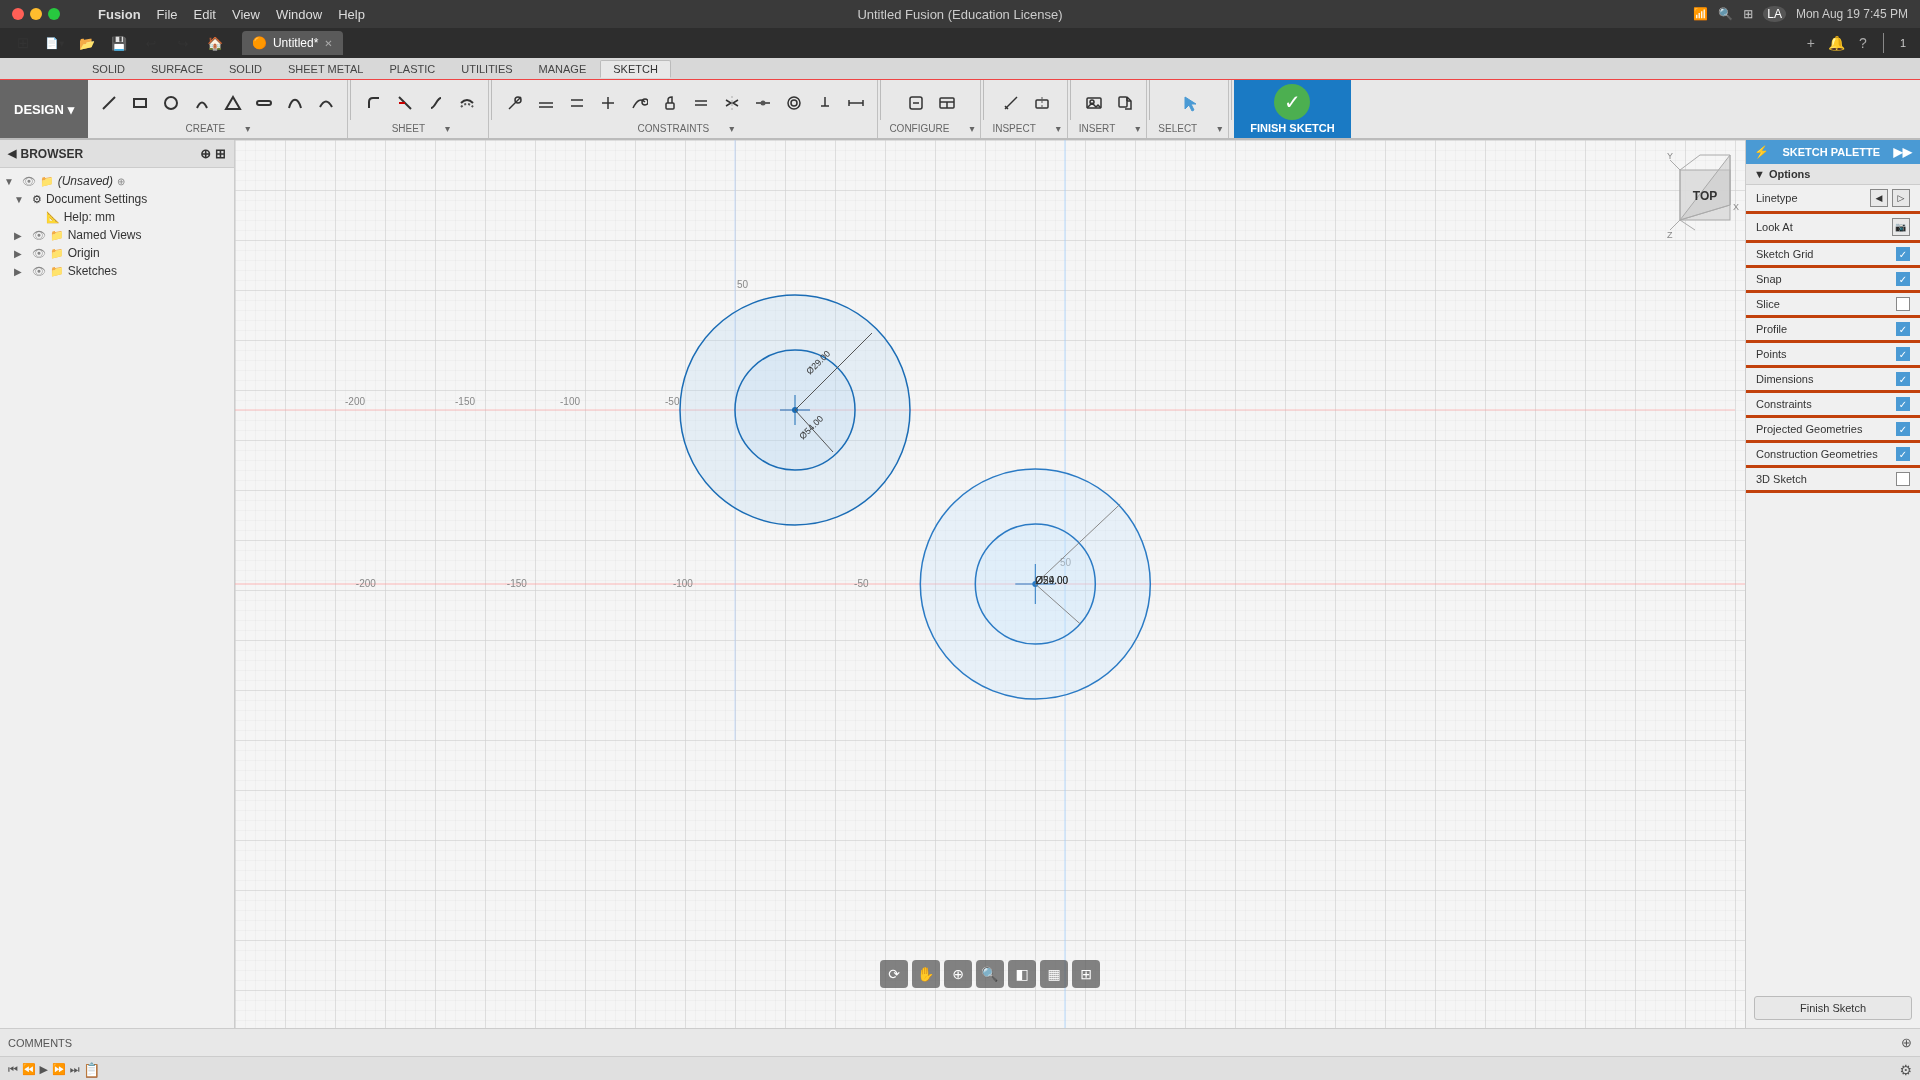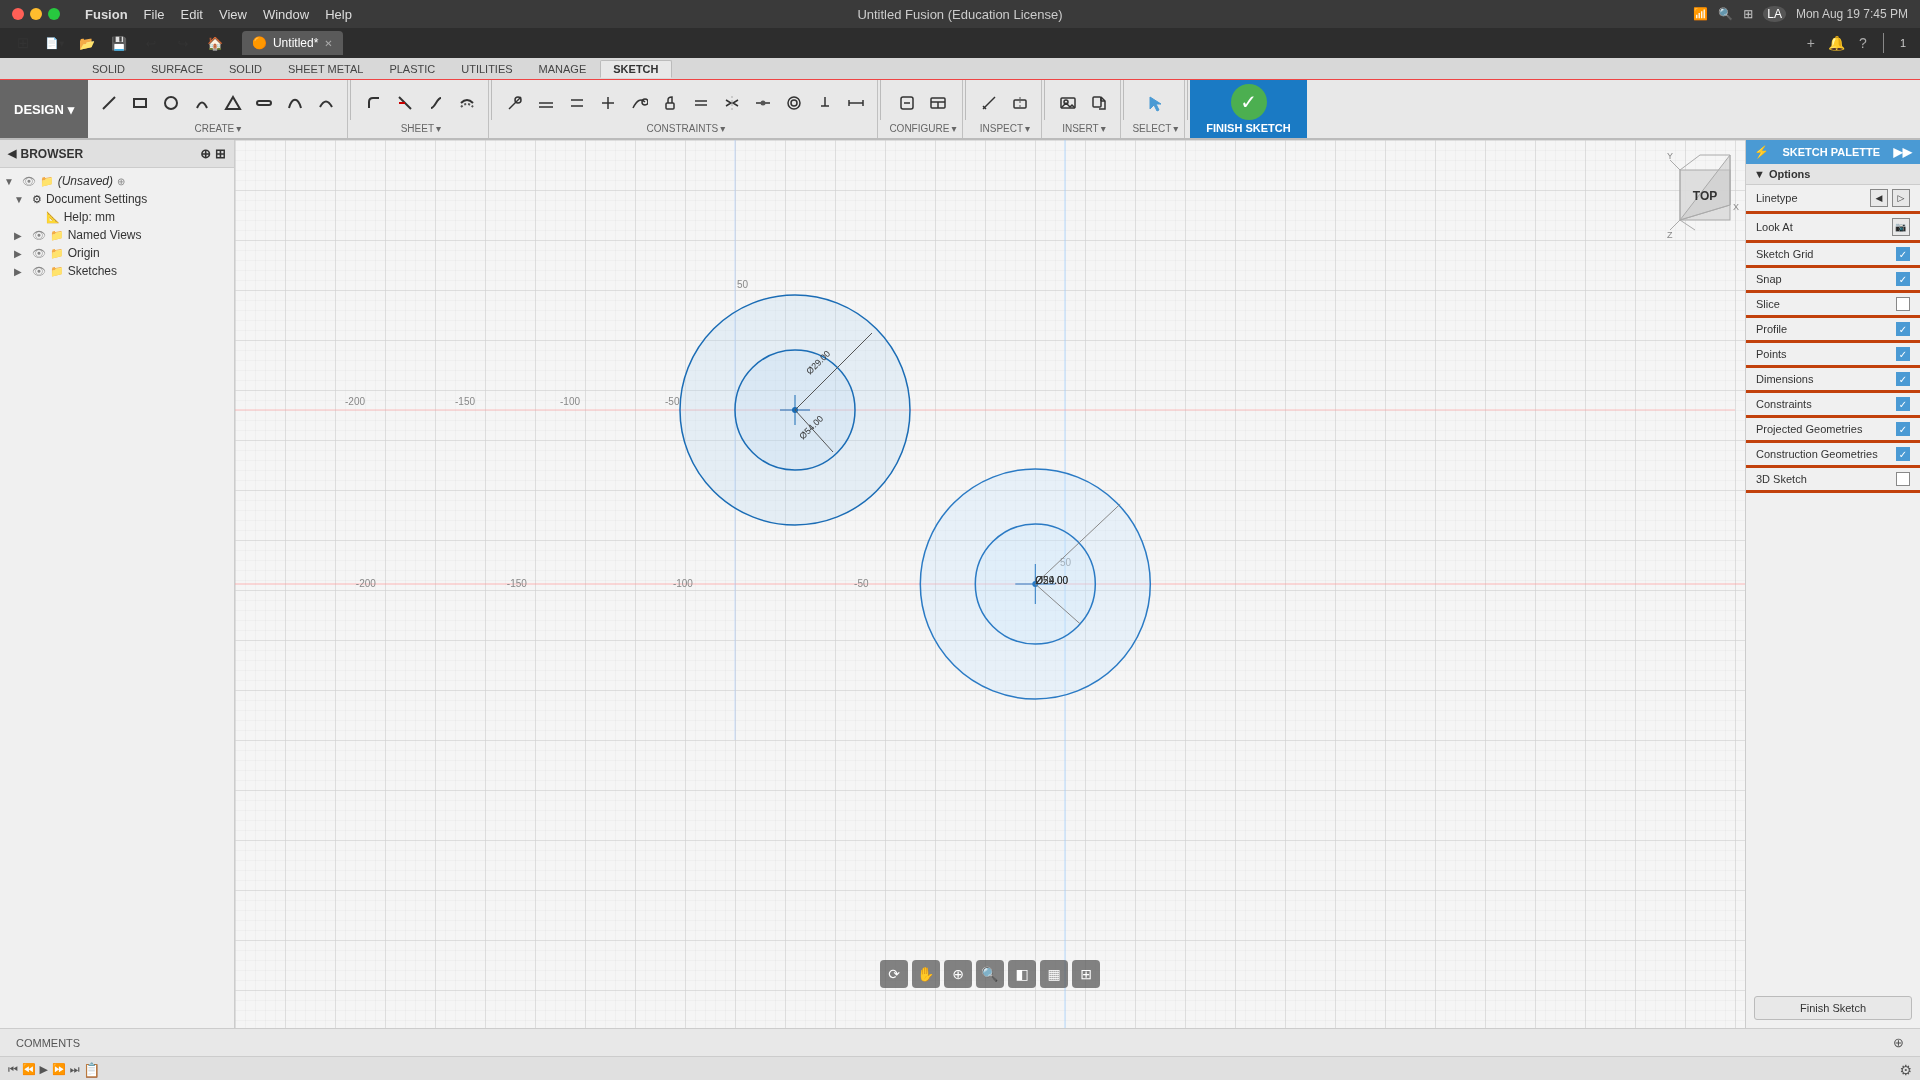--- a/index.html
+++ b/index.html
@@ -4,21 +4,21 @@
   <style>
     * { margin: 0; padding: 0; box-sizing: border-box; }
     body { width: 1920px; height: 1080px; overflow: hidden; font-family: -apple-system, BlinkMacSystemFont, 'Helvetica Neue', Arial, sans-serif; background: #1e1e1e; }
 
     
     #title-bar {
       width: 100%; height: 28px; background: #3a3a3a;
       display: flex; align-items: center; justify-content: space-between;
       padding: 0 12px; color: #ccc; font-size: 13px;
     }
-    .title-bar-left { display: flex; align-items: center; gap: 13px; }
+    .title-bar-left { display: flex; align-items: center; gap: 26px; }
     .traffic-light { display: flex; gap: 6px; align-items: center; }
     .tl { width: 12px; height: 12px; border-radius: 50%; }
     .tl-red { background: #ff5f56; }
     .tl-yellow { background: #ffbd2e; }
     .tl-green { background: #27c93f; }
     .menu-items { display: flex; gap: 16px; font-size: 13px; color: #ddd; margin-left: 12px; }
     .menu-item { cursor: pointer; }
     .title-center { position: absolute; left: 50%; transform: translateX(-50%); font-size: 13px; color: #ccc; }
     .title-bar-right { display: flex; align-items: center; gap: 10px; }
 
@@ -42,31 +42,31 @@
       background: #e8e8e8; border-bottom: 2px solid #bbb;
     }
     .toolbar-tabs-row {
       display: flex; align-items: center; height: 22px; background: #d8d8d8;
       padding: 0 80px; gap: 2px; border-bottom: 1px solid #ef4444;
     }
     .ttab {
       padding: 2px 12px; font-size: 11px; color: #444; cursor: pointer;
       border-radius: 2px 2px 0 0;
     }
-    .ttab.active { background: #e8e8e8; color: #333; font-weight: 700; border: 1px solid #bbb; border-bottom: 1px solid #e8e8e8; }
+    .ttab.active { background: #e8e8e8; color: #333; font-weight: 400; border: 1px solid #bbb; border-bottom: 1px solid #e8e8e8; }
 
     .toolbar-main { display: flex; align-items: stretch; height: 58px; }
     .design-section {
       background: #666; color: white; display: flex; align-items: center; justify-content: center;
       padding: 0 14px; gap: 4px; font-size: 13px; font-weight: 600; cursor: pointer;
       min-width: 82px;
     }
     .tb-section { display: flex; flex-direction: column; align-items: center; border-right: 1px solid #c0c0c0; padding: 4px 6px; min-width: 40px; }
     .tb-section-tools { display: flex; gap: 1px; align-items: center; flex: 1; }
-    .tb-section-name { font-size: 10px; color: #666; display: flex; align-items: center; gap: 2px; white-space: nowrap; margin-top: 2px; }
+    .tb-section-name { font-size: 10px; color: #666; display: flex; align-items: center; gap: 20px; white-space: nowrap; margin-top: 2px; }
     .tb-icon { width: 30px; height: 30px; display: flex; align-items: center; justify-content: center; cursor: pointer; color: #333; font-size: 15px; border-radius: 3px; }
     .finish-section { background: #1a7ac4; display: flex; flex-direction: column; align-items: center; justify-content: center; padding: 0 16px; cursor: pointer; }
     .finish-section-inner { display: flex; flex-direction: column; align-items: center; gap: 2px; }
     .finish-check { width: 36px; height: 36px; background: #4caf50; border-radius: 50%; display: flex; align-items: center; justify-content: center; color: white; font-size: 20px; }
     .finish-label { font-size: 11px; color: white; font-weight: 600; white-space: nowrap; }
 
     
     #main-area { display: flex; width: 100%; height: calc(1080px - 28px - 30px - 80px - 52px); }
 
     
@@ -142,21 +142,21 @@
     .vp-btn { width: 28px; height: 28px; background: rgba(80,80,80,0.7); border-radius: 4px; display: flex; align-items: center; justify-content: center; color: white; font-size: 14px; cursor: pointer; }
 
     
     .view-cube {
       position: absolute; top: 20px; right: 20px; width: 70px; height: 70px;
     }
 
     
     #comments-bar {
       height: 28px; background: #e8e8e8; border-top: 1px solid #ccc;
-      display: flex; align-items: center; padding: 0 16px; gap: 6px;
+      display: flex; align-items: center; padding: 0 8px; gap: 6px;
       font-size: 11px; color: #555;
     }
 
     .sep { width: 1px; height: 40px; background: #bbb; margin: 0 2px; }
 
     
     .palette-body { flex: 1; overflow-y: auto; }
   </style>
 </head>
 <body>

